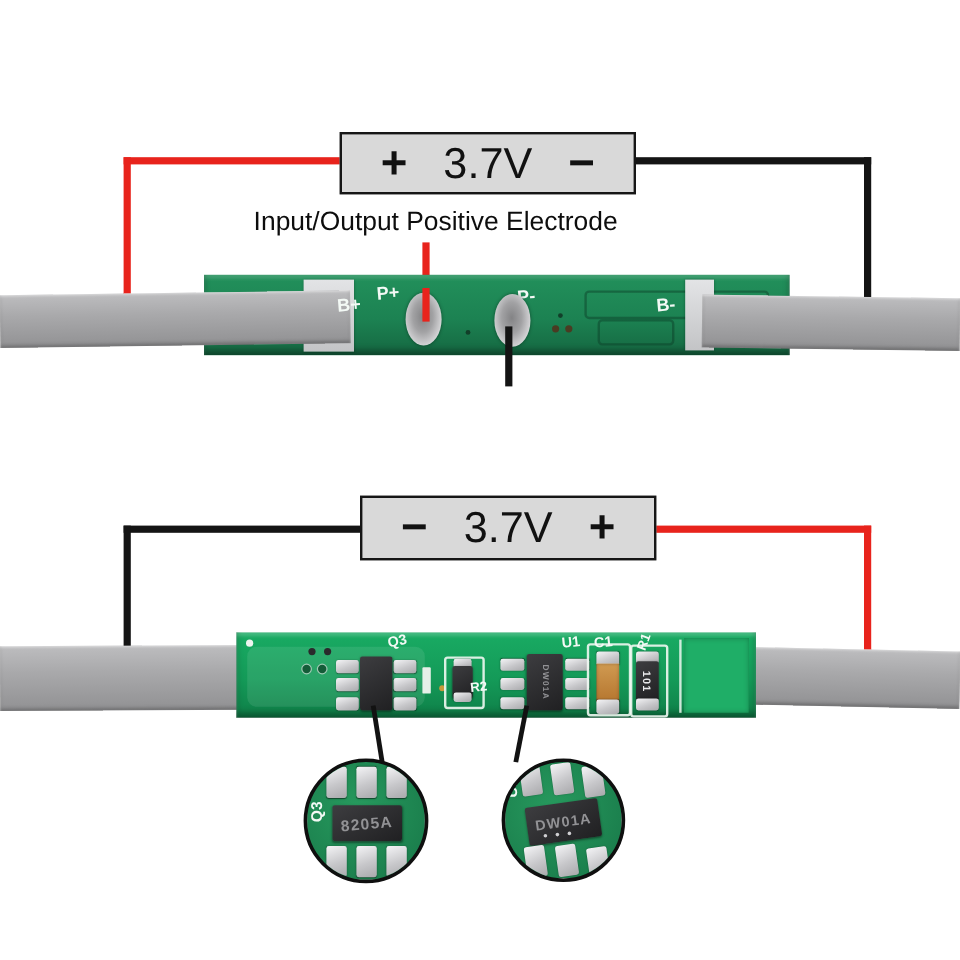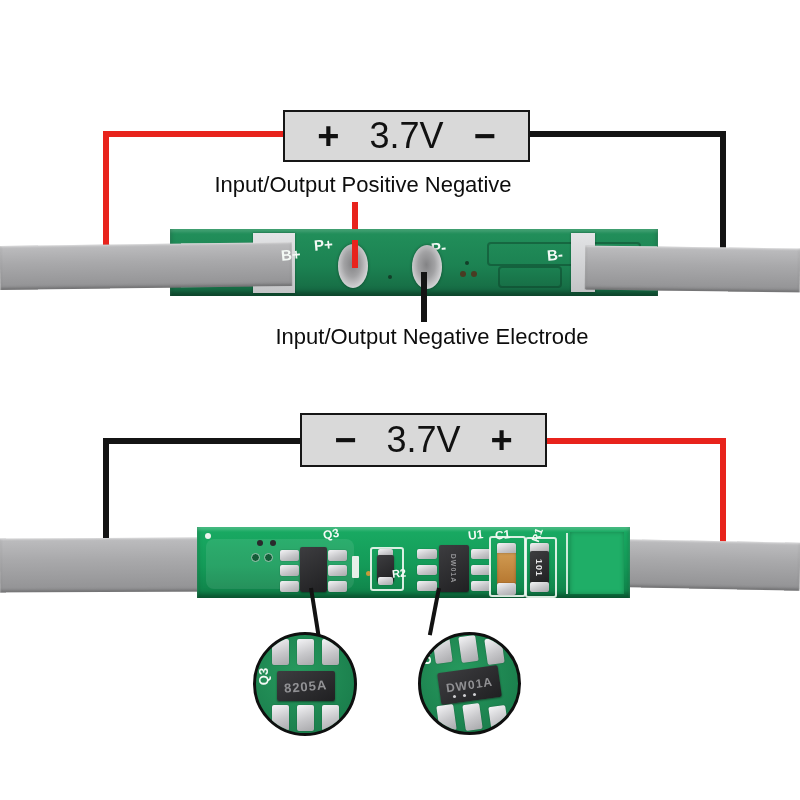--- a/index.html
+++ b/index.html
@@ -54,21 +54,21 @@
   <div class="wire red" style="left:103px;top:131px;width:6px;height:128px"></div>
   <div class="wire black" style="left:528px;top:131px;width:198px;height:6px"></div>
   <div class="wire black" style="left:720px;top:131px;width:6px;height:132px"></div>
 
   <div class="vbox" style="left:283px;top:110px;width:247px;height:52px">
     <span class="sign">+</span>
     <span class="volt">3.7V</span>
     <span class="sign">−</span>
   </div>
 
-  <div class="note" style="left:363px;top:172px">Input/Output Positive Negative</div>
+  <div class="note" style="left:363px;top:172px">Input/Output Positive Electrode</div>
   <div class="wire red" style="left:352px;top:202px;width:6px;height:64px"></div>
 
   <div class="board top" style="left:170px;top:229px;width:488px;height:67px"></div>
   <div class="trace" style="left:487px;top:242px;width:150px;height:20px"></div>
   <div class="trace" style="left:498px;top:266px;width:60px;height:18px"></div>
   <div class="tab" style="left:253px;top:233px;width:42px;height:60px"></div>
   <div class="strip" style="left:0px;top:244px;width:292px;height:44px;transform:rotate(-0.8deg)"></div>
   <div class="tab" style="left:571px;top:233px;width:24px;height:59px"></div>
   <div class="strip" style="left:585px;top:247px;width:215px;height:44px;transform:rotate(0.8deg)"></div>
 
@@ -80,21 +80,20 @@
   <div class="blob" style="left:338px;top:244px;width:30px;height:44px"></div>
   <div class="blob" style="left:412px;top:245px;width:30px;height:44px"></div>
   <div class="dot" style="left:388px;top:275px;width:4px;height:4px;background:#123f29"></div>
   <div class="dot" style="left:460px;top:271px;width:6px;height:6px;background:#4a3b22"></div>
   <div class="dot" style="left:471px;top:271px;width:6px;height:6px;background:#4a3b22"></div>
   <div class="dot" style="left:465px;top:261px;width:4px;height:4px;background:#123f29"></div>
 
   <div class="wire red" style="left:352px;top:240px;width:6px;height:28px"></div>
 
   <div class="wire black" style="left:421px;top:272px;width:6px;height:50px"></div>
-  <div class="note" style="left:432px;top:324px">Input/Output Negative Electrode</div>
 
   <div class="wire black" style="left:103px;top:438px;width:199px;height:6px"></div>
   <div class="wire black" style="left:103px;top:438px;width:6px;height:127px"></div>
   <div class="wire red" style="left:545px;top:438px;width:181px;height:6px"></div>
   <div class="wire red" style="left:720px;top:438px;width:6px;height:130px"></div>
 
   <div class="vbox" style="left:300px;top:413px;width:247px;height:54px">
     <span class="sign">−</span>
     <span class="volt">3.7V</span>
     <span class="sign">+</span>

